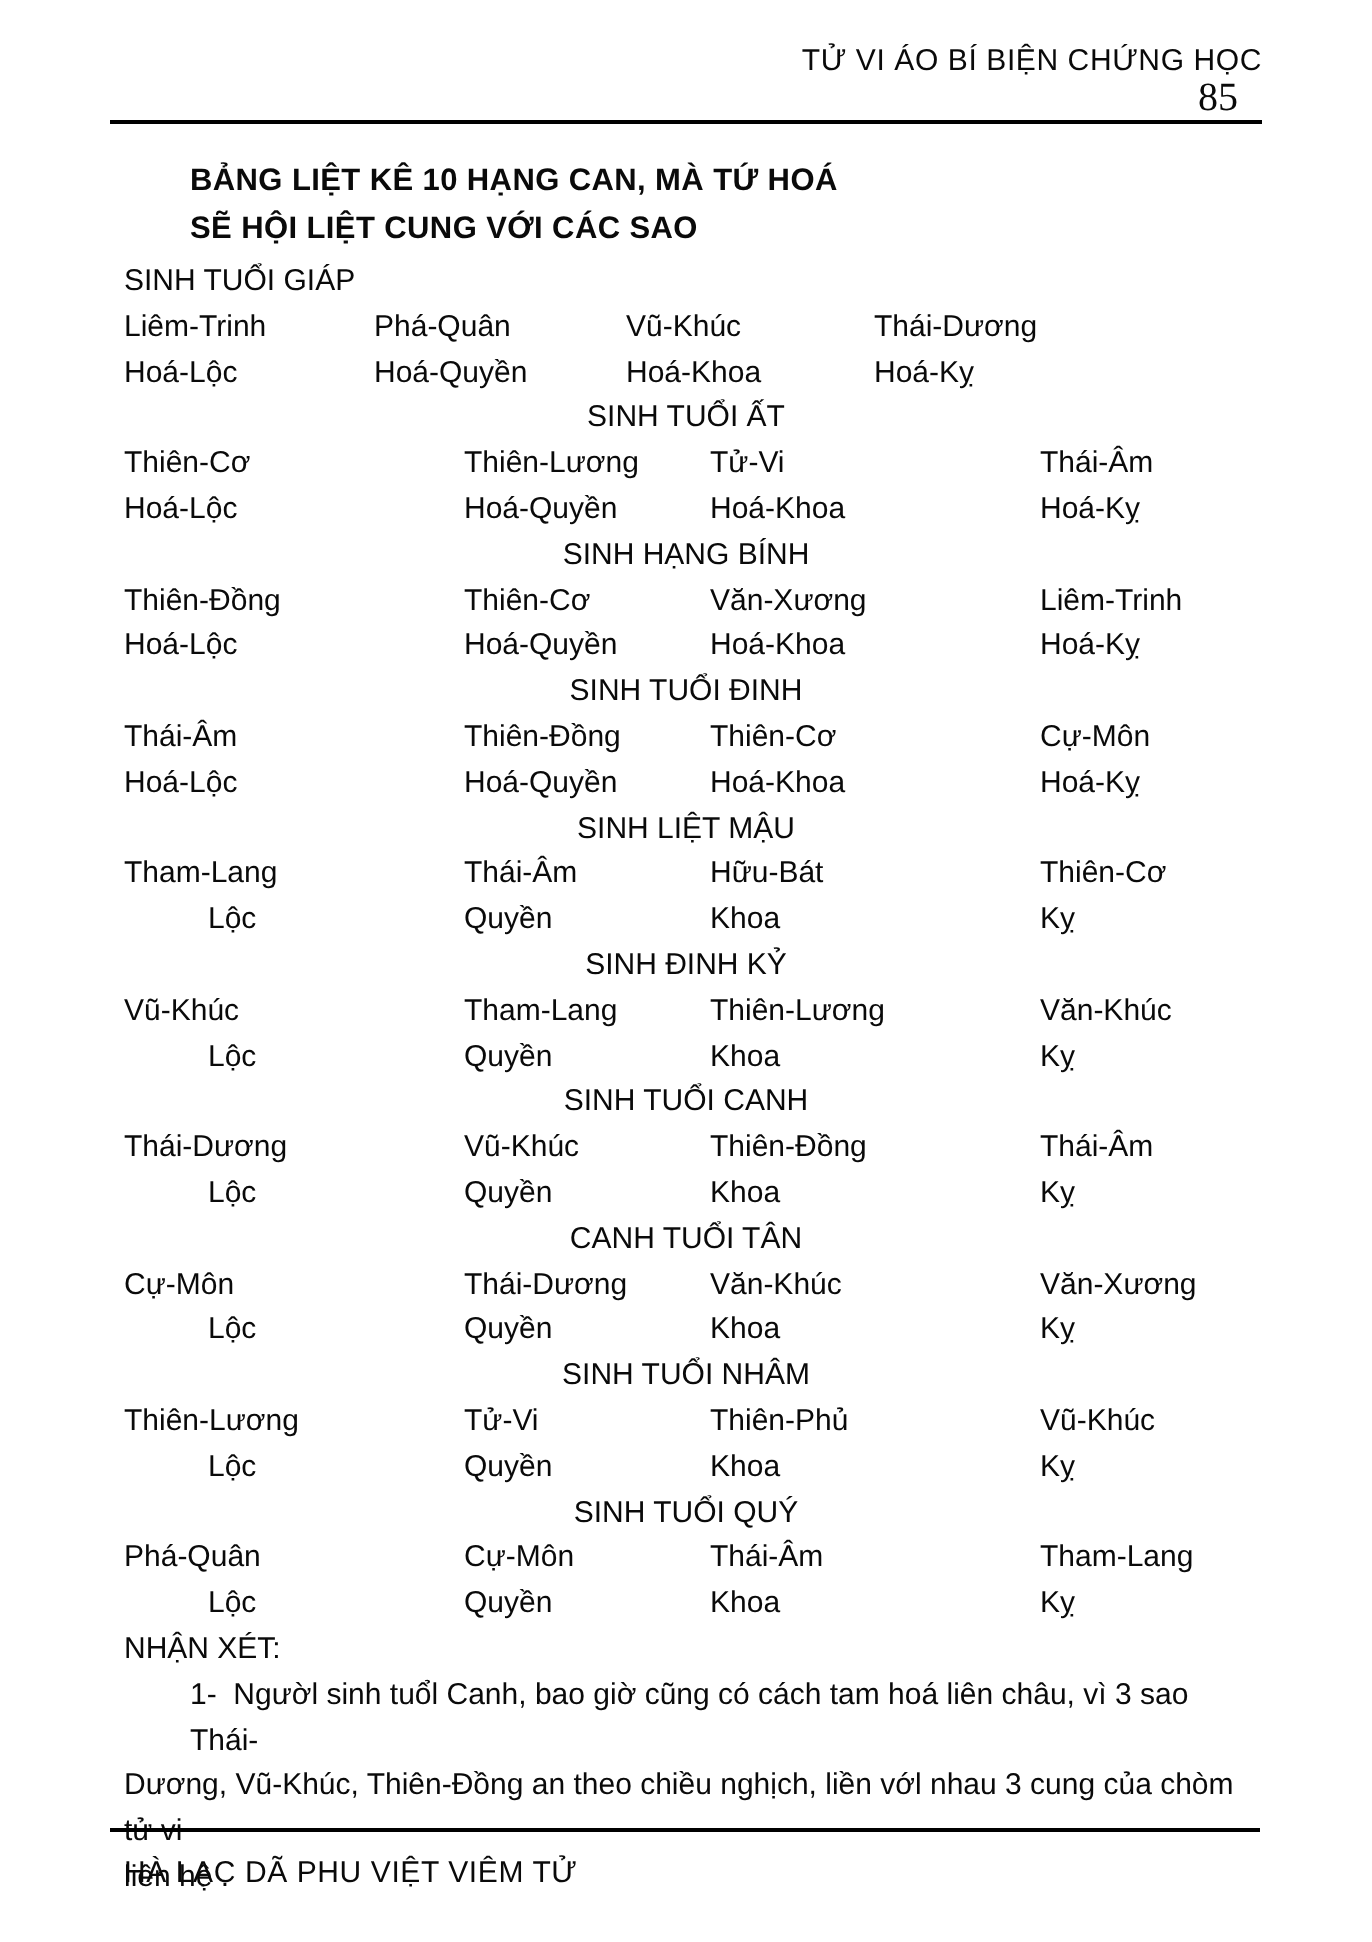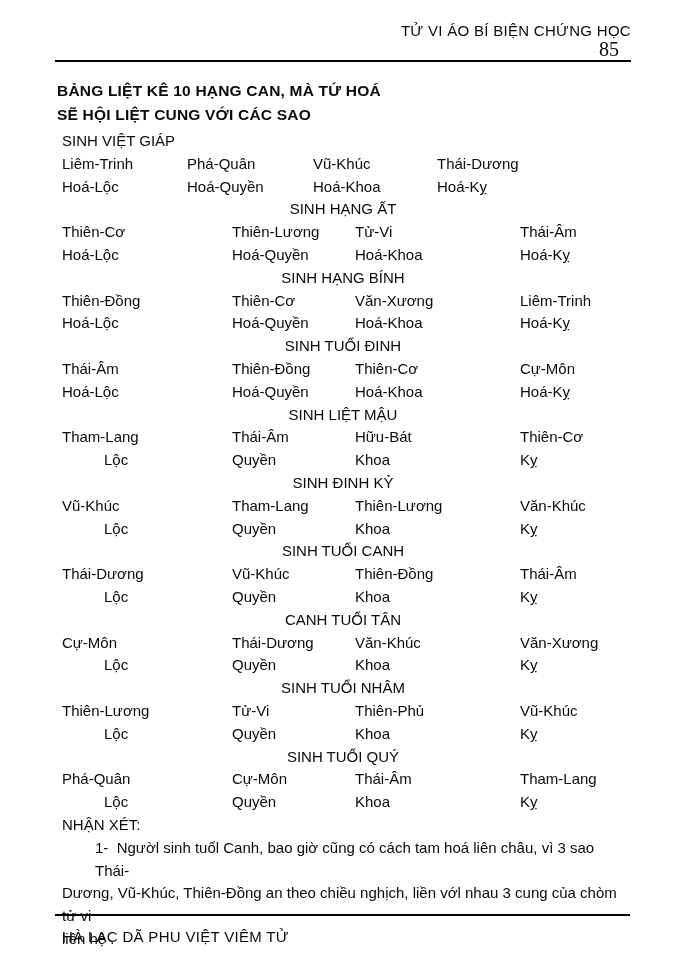--- a/index.html
+++ b/index.html
@@ -15,21 +15,21 @@
     border-bottom:2px solid #000;
     padding:22px 0 1px 7px;
     flex-direction:column;
   }
   .book-title { font-size:15px; letter-spacing:0.3px; }
   .page-num {
     font-family:"Liberation Serif", serif;
     font-size:20px; line-height:1; padding-right:12px;
   }
   .title-block {
-    margin:17px 0 0 57px;
+    margin:17px 0 0 95px;
     font-weight:bold; font-size:15.5px; line-height:24px;
     letter-spacing:0.2px;
   }
   .content {
     margin:3px 0 0 62px; width:562px;
     font-size:15px; line-height:22.8px;
   }
   .sec-header { text-align:center; }
   .sec-header.left { text-align:left; }
   .row { display:grid; }
@@ -55,34 +55,34 @@
   <span class="page-num">85</span>
 </div>
 
 <div class="title-block">
   <div>BẢNG LIỆT KÊ 10 HẠNG CAN, MÀ TỨ HOÁ</div>
   <div>SẼ HỘI LIỆT CUNG VỚI CÁC SAO</div>
 </div>
 
 <div class="content">
   <div>
-      <div class="sec-header left">SINH VIỆT GIÁP</div>
+      <div class="sec-header left">SINH TUỔI GIÁP</div>
       <div class="row giap">
         <div class="cell">Liêm-Trinh</div>
         <div class="cell">Phá-Quân</div>
         <div class="cell">Vũ-Khúc</div>
         <div class="cell">Thái-Dương</div>
       </div>
       <div class="row giap">
         <div class="cell">Hoá-Lộc</div>
         <div class="cell">Hoá-Quyền</div>
         <div class="cell">Hoá-Khoa</div>
         <div class="cell">Hoá-Kỵ</div>
       </div>
-      <div class="sec-header">SINH HẠNG ẤT</div>
+      <div class="sec-header">SINH TUỔI ẤT</div>
       <div class="row std">
         <div class="cell">Thiên-Cơ</div>
         <div class="cell">Thiên-Lương</div>
         <div class="cell">Tử-Vi</div>
         <div class="cell">Thái-Âm</div>
       </div>
       <div class="row std">
         <div class="cell">Hoá-Lộc</div>
         <div class="cell">Hoá-Quyền</div>
         <div class="cell">Hoá-Khoa</div>

